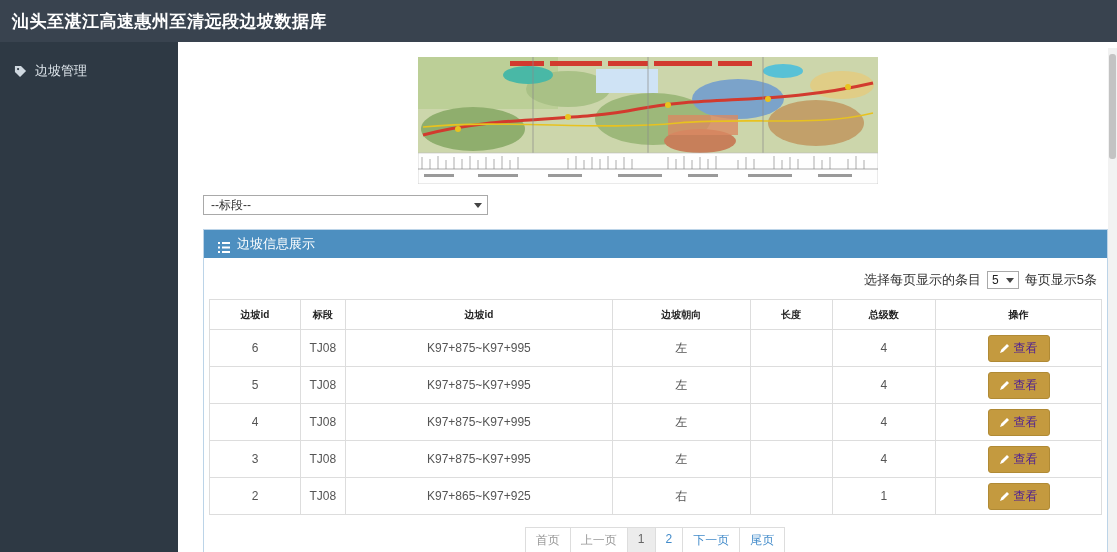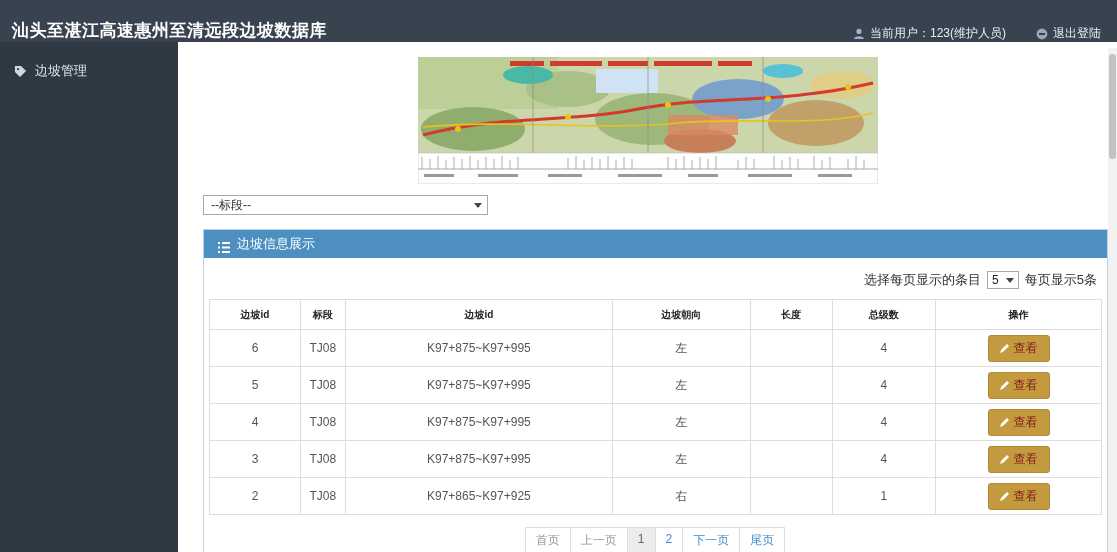--- a/index.html
+++ b/index.html
@@ -1,21 +1,21 @@
 <!DOCTYPE html>
 <html><head>
 <meta charset="utf-8">
 <style>
   * { margin:0; padding:0; box-sizing:border-box; }
   html,body { width:1117px; height:552px; }
   body { font-family:"Liberation Sans","DejaVu Sans",sans-serif; background:#fff; overflow:hidden; }
   .app { position:relative; width:1117px; height:552px; overflow:hidden; }
 
   .topbar { position:absolute; top:0; left:0; right:0; height:42px; background:#39434f;
-            color:#fff; display:flex; align-items:flex-end; justify-content:space-between;
+            color:#fff; display:flex; align-items:center; justify-content:space-between;
             padding:0 16px 0 12px; z-index:5; }
   .topbar .title { font-size:17px; font-weight:bold; letter-spacing:.5px; }
   .topbar-right { display:flex; align-items:center; gap:30px; font-size:12px; color:#e8edf2; }
   .user-chip, .logout { display:flex; align-items:center; gap:5px; }
   .logout { cursor:pointer; }
 
   .sidebar { position:absolute; top:42px; left:0; width:178px; bottom:0; background:#2e3944; }
   .side-item { display:flex; align-items:center; gap:8px; padding:20px 0 0 14px;
                color:#dfe6ec; font-size:13px; cursor:pointer; }
 
@@ -34,56 +34,40 @@
                 display:flex; align-items:flex-end; gap:7px; }
   .pagesize-row { display:flex; justify-content:flex-end; align-items:center; gap:6px;
                   font-size:13px; color:#333; padding:13px 10px 10px; }
   .size-select { border:1px solid #a9a9a9; font-size:12px; padding:1px 4px; background:#fff;
                  display:inline-flex; align-items:center; gap:7px; cursor:pointer; color:#222; }
 
   table { width:calc(100% - 10px); margin:0 5px; border-collapse:collapse; font-size:12px; color:#555; }
   th, td { border:1px solid #ddd; text-align:center; }
   th { height:30px; color:#222; font-weight:bold; font-size:10px; }
   td { height:37px; }
-  .view-btn { background:#c49a3f; border:1px solid #b08a35; color:#7f1d1d; font-size:12px;
+  .view-btn { background:#c49a3f; border:1px solid #b08a35; color:#4c1d95; font-size:12px;
               padding:4px 11px; border-radius:3px; cursor:pointer;
               display:inline-flex; align-items:center; gap:4px; }
 
   .pagination { display:flex; justify-content:center; margin:12px 0 10px; }
   .page-item { border:1px solid #ddd; padding:4px 10px; font-size:12px; margin-left:-1px;
                color:#428bca; cursor:pointer; background:#fff; }
   .page-item.disabled { color:#999; cursor:default; }
   .page-item.active { background:#ececec; color:#666; }
 
   .scrollbar { position:absolute; top:48px; right:0; width:9px; bottom:0; background:#f2f2f2; z-index:6; }
   .scroll-thumb { position:absolute; top:6px; left:1px; width:7px; height:105px; background:#c3c3c3; border-radius:3px; }
 </style>
 </head>
 <body>
 
 <div class="app">
 
   <div class="topbar">
     <div class="title">汕头至湛江高速惠州至清远段边坡数据库</div>
-    <div class="topbar-right">
-      <div class="user-chip">
-        <svg width="12" height="12" viewBox="0 0 12 12">
-          <circle cx="6" cy="3.4" r="2.6" fill="#9fb3c8"></circle>
-          <path d="M1,11 C1,7.2 11,7.2 11,11 Z" fill="#9fb3c8"></path>
-        </svg>
-        <span>当前用户：123(维护人员)</span>
-      </div>
-      <div class="logout">
-        <svg width="12" height="12" viewBox="0 0 12 12">
-          <circle cx="6" cy="6" r="5.4" fill="#9aa7b4"></circle>
-          <rect x="3" y="5" width="6" height="2" fill="#39434f"></rect>
-        </svg>
-        <span>退出登陆</span>
-      </div>
-    </div>
   </div>
 
   <div class="sidebar">
     <div class="side-item">
       <svg width="13" height="13" viewBox="0 0 14 14">
         <path d="M1,1 L7.5,1 L13,6.5 L6.5,13 L1,7.5 Z" fill="#cfd8e0"></path>
         <circle cx="4.4" cy="4.4" r="1.2" fill="#2e3944"></circle>
       </svg>
       <span>边坡管理</span>
     </div>

